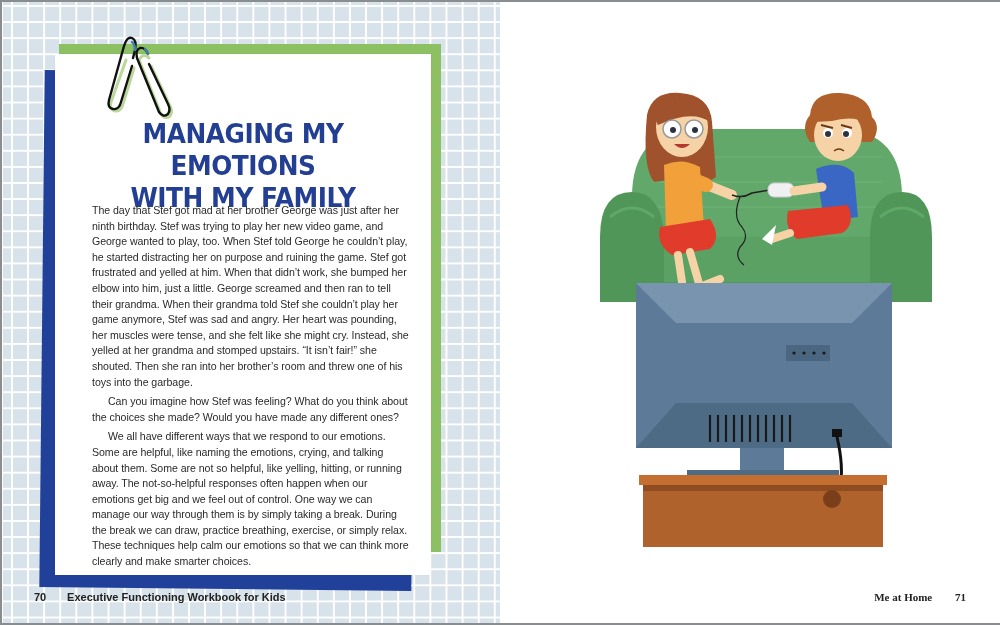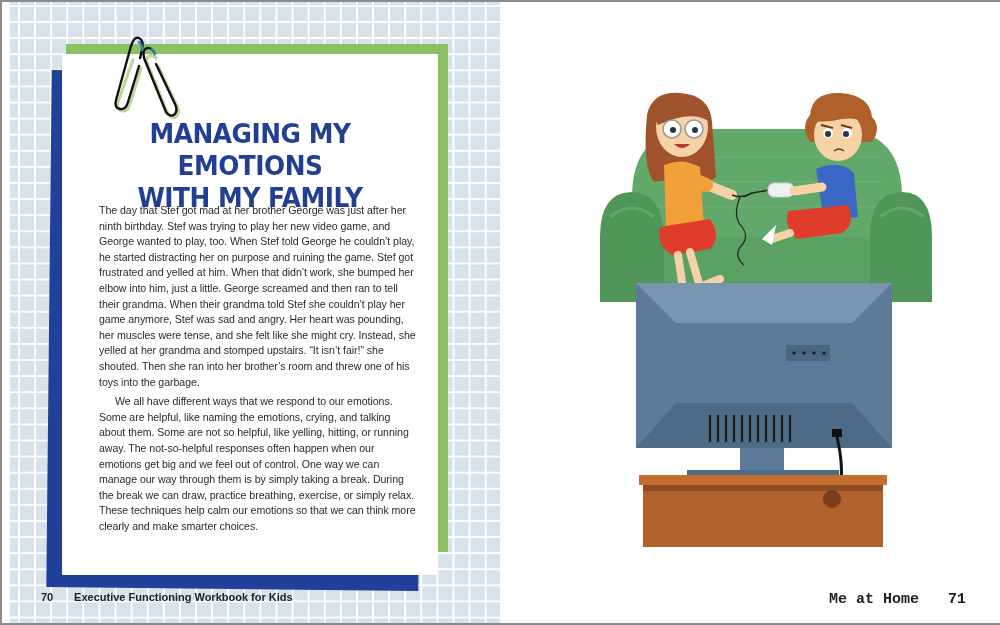--- a/index.html
+++ b/index.html
@@ -3,21 +3,21 @@
 <meta charset="utf-8">
 <style>
   * { box-sizing: border-box; margin: 0; padding: 0; }
   html, body { width: 1000px; height: 625px; overflow: hidden; background: #fff; }
   body { position: relative; font-family: "Liberation Sans", sans-serif; }
 
   .spread { position: absolute; left: 0; top: 0; width: 1000px; height: 625px; border: 2px solid #8a8d90; background: #fff; }
 
   
   .page-left {
-    position: absolute; left: 8px; top: 0; width: 498px; height: 621px;
+    position: absolute; left: 1px; top: 0; width: 498px; height: 621px;
     background-color: #d7e2ea;
     background-image:
       linear-gradient(to right, #ffffff 2px, transparent 2px),
       linear-gradient(to bottom, #ffffff 2px, transparent 2px);
     background-size: 16.1px 16.1px;
     background-position: 8px 3px;
     overflow: hidden;
   }
   .page-right { position: absolute; left: 498px; top: 0; width: 500px; height: 621px; background: #fff; }
 
@@ -56,22 +56,22 @@
   }
   .body-text p { margin: 4px; }
   .body-text p.indent { text-indent: 16px; }
 
   .footer-left {
     position: absolute; left: 31px; top: 589px; font-size: 11px; font-weight: bold; color: #222;
     font-family: "Liberation Sans", sans-serif;
   }
   .footer-left .pg { display: inline-block; width: 30px; }
   .footer-right {
-    position: absolute; right: 34px; top: 589px; font-size: 15px; font-weight: bold; color: #222;
-    font-family: Liberation Mono, monospace;
+    position: absolute; right: 34px; top: 589px; font-size: 11px; font-weight: bold; color: #222;
+    font-family: Liberation Serif, serif;
   }
   .footer-right .pg { display: inline-block; margin-left: 20px; }
 
   .illustration { position: absolute; left: 590px; top: 85px; width: 345px; height: 465px; }
 </style>
 </head>
 <body>
 
 <div class="spread">
 
@@ -94,20 +94,21 @@
       </g>
     </svg>
 
     <h1 class="title">
       <span>MANAGING MY EMOTIONS</span>
       <span>WITH MY FAMILY</span>
     </h1>
 
     <div class="body-text">
       <p>The day that Stef got mad at her brother George was just after her ninth birthday. Stef was trying to play her new video game, and George wanted to play, too. When Stef told George he couldn’t play, he started distracting her on purpose and ruining the game. Stef got frustrated and yelled at him. When that didn’t work, she bumped her elbow into him, just a little. George screamed and then ran to tell their grandma. When their grandma told Stef she couldn’t play her game anymore, Stef was sad and angry. Her heart was pounding, her muscles were tense, and she felt like she might cry. Instead, she yelled at her grandma and stomped upstairs. “It isn’t fair!” she shouted. Then she ran into her brother’s room and threw one of his toys into the garbage.</p>
+      <p class="indent">Can you imagine how Stef was feeling? What do you think about the choices she made? Would you have made any different ones?</p>
       <p class="indent">We all have different ways that we respond to our emotions. Some are helpful, like naming the emotions, crying, and talking about them. Some are not so helpful, like yelling, hitting, or running away. The not-so-helpful responses often happen when our emotions get big and we feel out of control. One way we can manage our way through them is by simply taking a break. During the break we can draw, practice breathing, exercise, or simply relax. These techniques help calm our emotions so that we can think more clearly and make smarter choices.</p>
     </div>
 
     <div class="footer-left">
       <span class="pg">70</span>
       <span>Executive Functioning Workbook for Kids</span>
     </div>
   </div>
 
   <div class="page-right">

